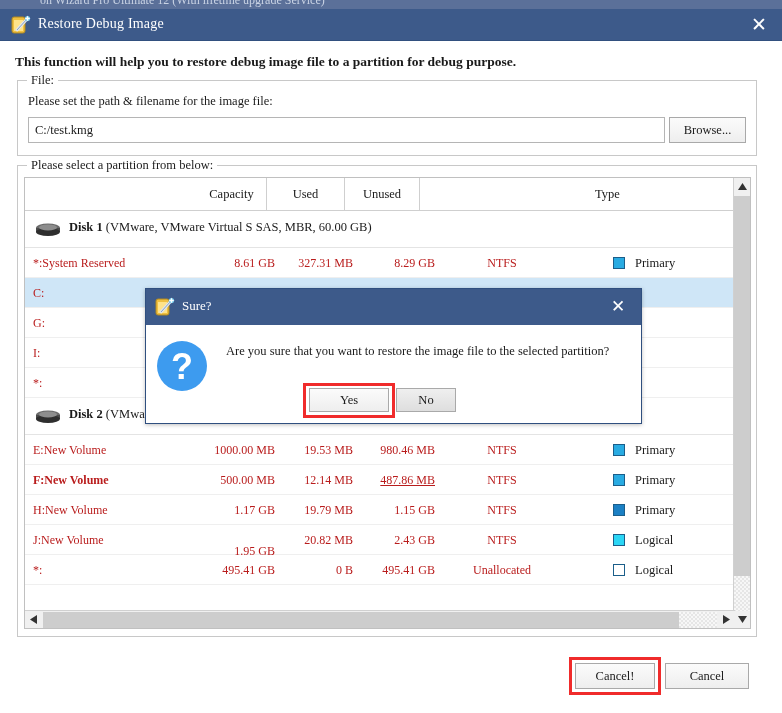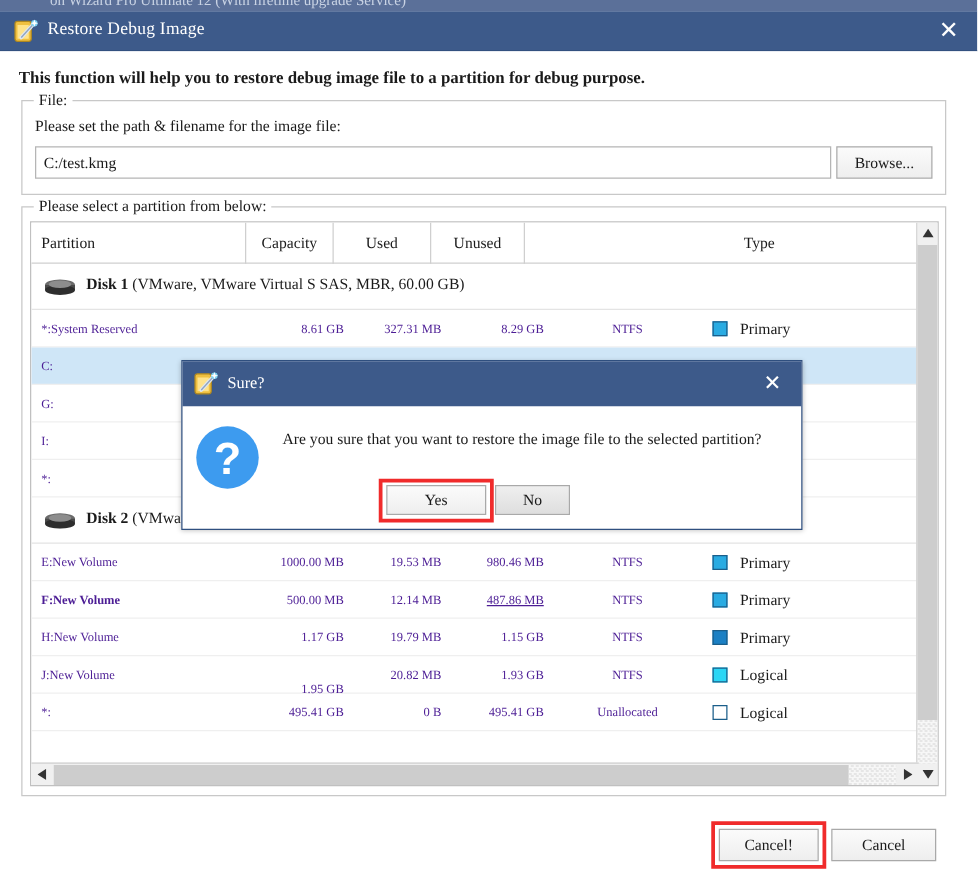--- a/index.html
+++ b/index.html
@@ -146,30 +146,30 @@
   }
   .disk-label b { font-weight: bold; }
 
   .part-row {
     position: relative; height: 30px; width: 709px;
     border-bottom: 1px solid #efefef;
   }
   .part-row.sel { background: #cfe6f7; }
   .cell {
     position: absolute; top: 0; height: 30px;
-    font-size: 10px; color: #4c1d95;
+    font-size: 12px; color: #b91c1c;
     display: flex; align-items: center;
     font-family: "Liberation Serif", serif;
     white-space: nowrap;
   }
   .cell.right { justify-content: flex-end; }
   .cell.center { justify-content: center; }
   .cell.left { padding-left: 8px; }
   .type-cell {
-    position: absolute; top: 0; height: 30px; left: 545px;
+    position: absolute; top: 0; height: 30px; left: 588px;
     display: flex; align-items: center; text-align: right;
   }
   .type-swatch {
     width: 12px; height: 12px; border: 1px solid #1b5e8a;
     margin-right: 10px; flex: 0 0 auto;
   }
   .type-text { font-size: 12.5px; color: #1a1a1a; }
 
   
   .vsb {
@@ -295,21 +295,20 @@
         <div class="btn browse-btn">Browse...</div>
       </div>
     </div>
 
     <div class="group" id="group-part">
       <div class="group-title">Please select a partition from below:</div>
 
       <div class="tablewrap">
 
         <div class="thead">
-          <div class="th left" style="left:0px;   width:172px;">Partition</div>
           <div class="th center" style="left:242px; width:78px;">Used</div>
           <div class="th center" style="left:172px; width:70px;">Capacity</div>
           <div class="th center" style="left:320px; width:75px;">Unused</div>
           <div class="th left" style="left:562px; width:147px; border-right:none;">Type</div>
         </div>
 
         <div class="tbody" id="tbody">
             <div class="disk-row">
               <span class="disk-icon"><svg width="26" height="14" viewBox="0 0 26 14">
                   <ellipse cx="13" cy="6" rx="12" ry="4.5" fill="#6b6b6b"></ellipse>
@@ -397,21 +396,21 @@
               <div class="cell center" style="left: 412px; width: 130px;">NTFS</div>
               <div class="type-cell">
                 <span class="type-swatch" style="background: rgb(27, 128, 196);"></span>
                 <span class="type-text">Primary</span>
               </div>
             </div>
             <div class="part-row">
               <div class="cell left" style="left: 0px; width: 172px;">J:New Volume</div>
               <div class="cell right" style="left: 172px; width: 78px; margin-top: 11px;">1.95 GB</div>
               <div class="cell right" style="left: 258px; width: 70px;">20.82 MB</div>
-              <div class="cell right" style="left: 336px; width: 74px;">1.93 GB</div>
+              <div class="cell right" style="left: 336px; width: 74px;">2.43 GB</div>
               <div class="cell center" style="left: 412px; width: 130px;">NTFS</div>
               <div class="type-cell">
                 <span class="type-swatch" style="background: rgb(43, 214, 245);"></span>
                 <span class="type-text">Logical</span>
               </div>
             </div>
             <div class="part-row">
               <div class="cell left" style="left: 0px; width: 172px;">*:</div>
               <div class="cell right" style="left: 172px; width: 78px;">495.41 GB</div>
               <div class="cell right" style="left: 258px; width: 70px;">0 B</div>

